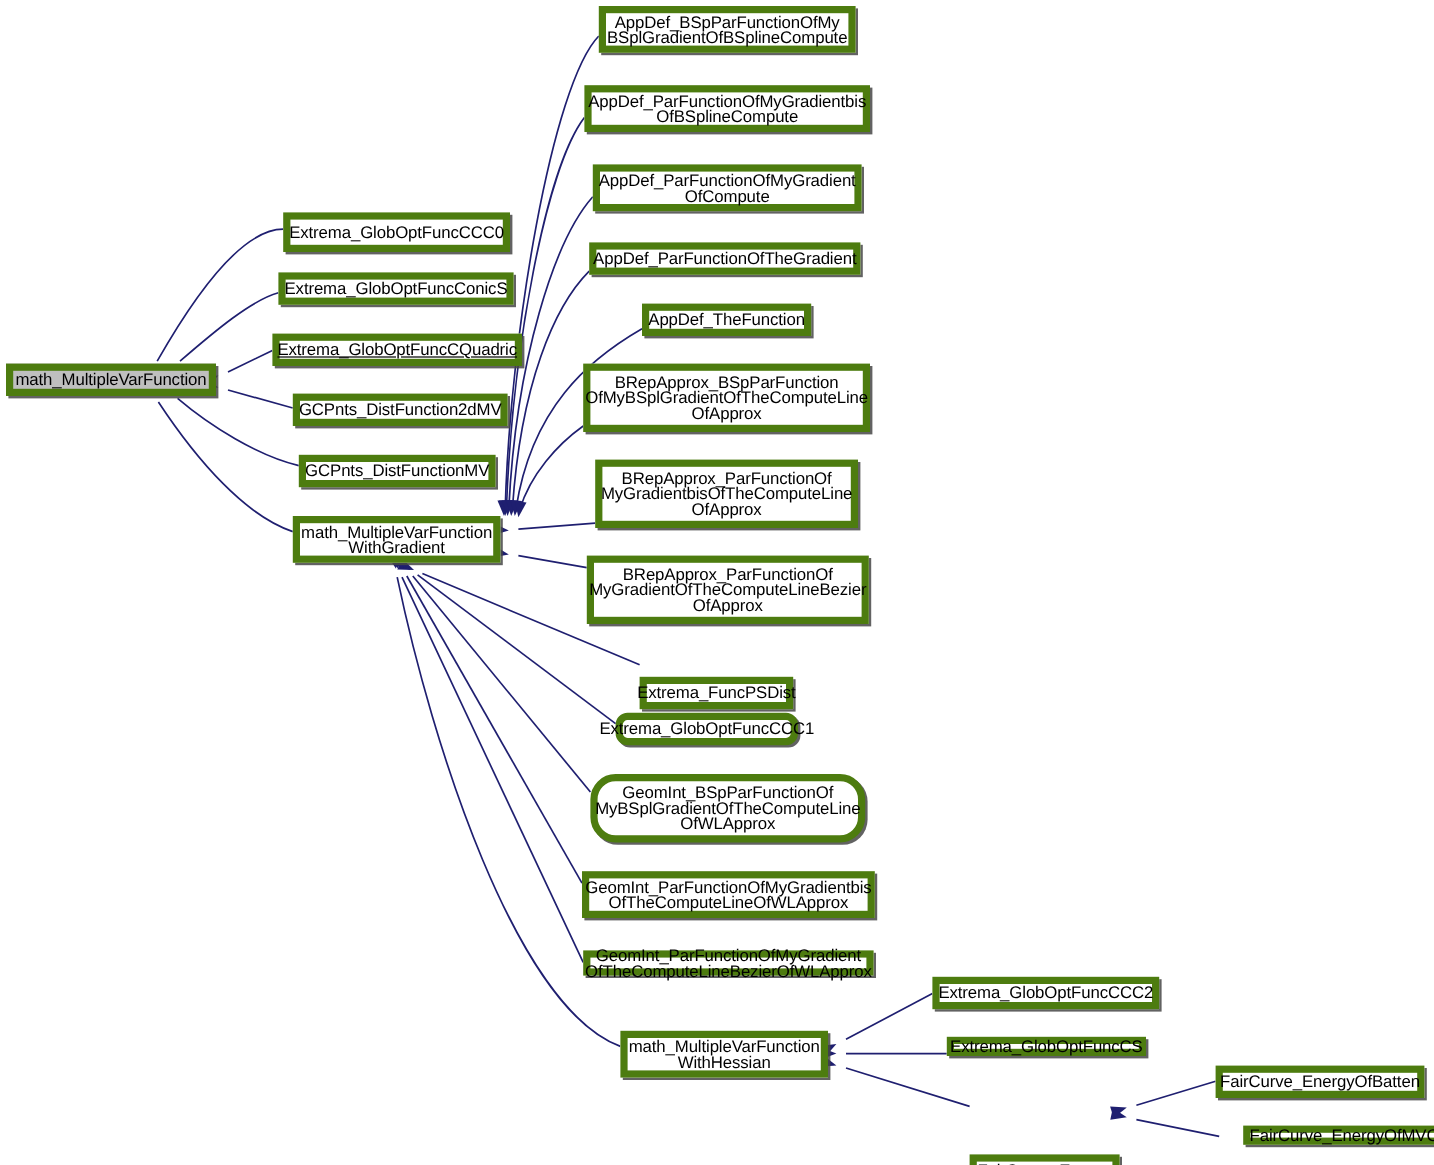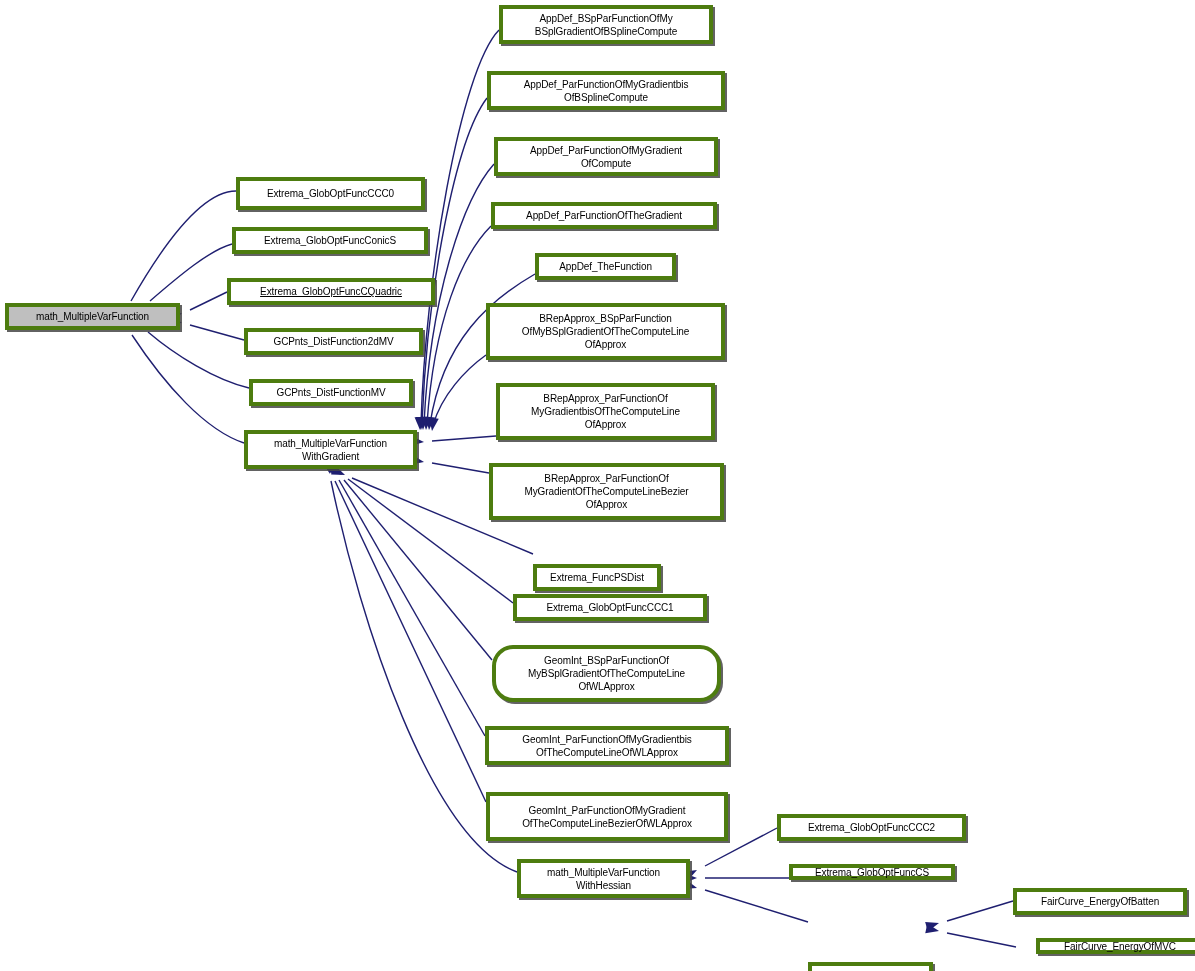--- a/index.html
+++ b/index.html
@@ -18,29 +18,29 @@
   #edges {
     position: absolute;
     left: 0;
     top: 0;
     width: 1195px;
     height: 971px;
   }
   .node {
     position: absolute;
     box-sizing: border-box;
-    border: 4px solid #4d7c0f;
+    border: 6px solid #4d7c0f;
     background: #ffffff;
     box-shadow: 2px 2px 0 0 rgba(70,70,70,0.85);
     display: flex;
     align-items: center;
     justify-content: center;
     text-align: center;
     font-family: "Liberation Sans", sans-serif;
-    font-size: 10px;
+    font-size: 14px;
     line-height: 13px;
     color: #000000;
     white-space: pre-line;
     letter-spacing: -0.1px;
   }
   .node.highlight {
     background: #bfbfbf;
   }
 </style>
 </head>
@@ -169,27 +169,27 @@
       <div class="node" style="left: 486px; top: 303px; width: 239px; height: 57px;">BRepApprox_BSpParFunction
 OfMyBSplGradientOfTheComputeLine
 OfApprox</div>
       <div class="node" style="left: 496px; top: 383px; width: 219px; height: 57px;">BRepApprox_ParFunctionOf
 MyGradientbisOfTheComputeLine
 OfApprox</div>
       <div class="node" style="left: 489px; top: 463px; width: 235px; height: 57px;">BRepApprox_ParFunctionOf
 MyGradientOfTheComputeLineBezier
 OfApprox</div>
       <div class="node" style="left: 533px; top: 544px; width: 128px; height: 27px; margin-top: 20px;">Extrema_FuncPSDist</div>
-      <div class="node" style="left: 513px; top: 594px; width: 194px; height: 27px;">Extrema_GlobOptFuncCCC1</div>
+      <div class="node" style="left: 513px; top: 594px; width: 152px; height: 27px; border-radius: 10px;">Extrema_GlobOptFuncCCC1</div>
       <div class="node" style="left: 492px; top: 645px; width: 229px; height: 57px; border-radius: 21px;">GeomInt_BSpParFunctionOf
 MyBSplGradientOfTheComputeLine
 OfWLApprox</div>
       <div class="node" style="left: 485px; top: 726px; width: 244px; height: 39px;">GeomInt_ParFunctionOfMyGradientbis
 OfTheComputeLineOfWLApprox</div>
-      <div class="node" style="left: 486px; top: 792px; width: 242px; height: 49px;">GeomInt_ParFunctionOfMyGradient
+      <div class="node" style="left: 486px; top: 792px; width: 242px; height: 21px;">GeomInt_ParFunctionOfMyGradient
 OfTheComputeLineBezierOfWLApprox</div>
       <div class="node" style="left: 517px; top: 859px; width: 173px; height: 39px;">math_MultipleVarFunction
 WithHessian</div>
       <div class="node" style="left: 777px; top: 814px; width: 189px; height: 27px;">Extrema_GlobOptFuncCCC2</div>
       <div class="node" style="left: 789px; top: 864px; width: 166px; height: 16px;">Extrema_GlobOptFuncCS</div>
       <div class="node" style="left: 808px; top: 914px; width: 125px; height: 27px; margin-top: 48px;">FairCurve_Energy</div>
       <div class="node" style="left: 1013px; top: 888px; width: 174px; height: 27px;">FairCurve_EnergyOfBatten</div>
       <div class="node" style="left: 1016px; top: 938px; width: 168px; height: 16px; margin-left: 20px;">FairCurve_EnergyOfMVC</div>
     </div>
 </div>

